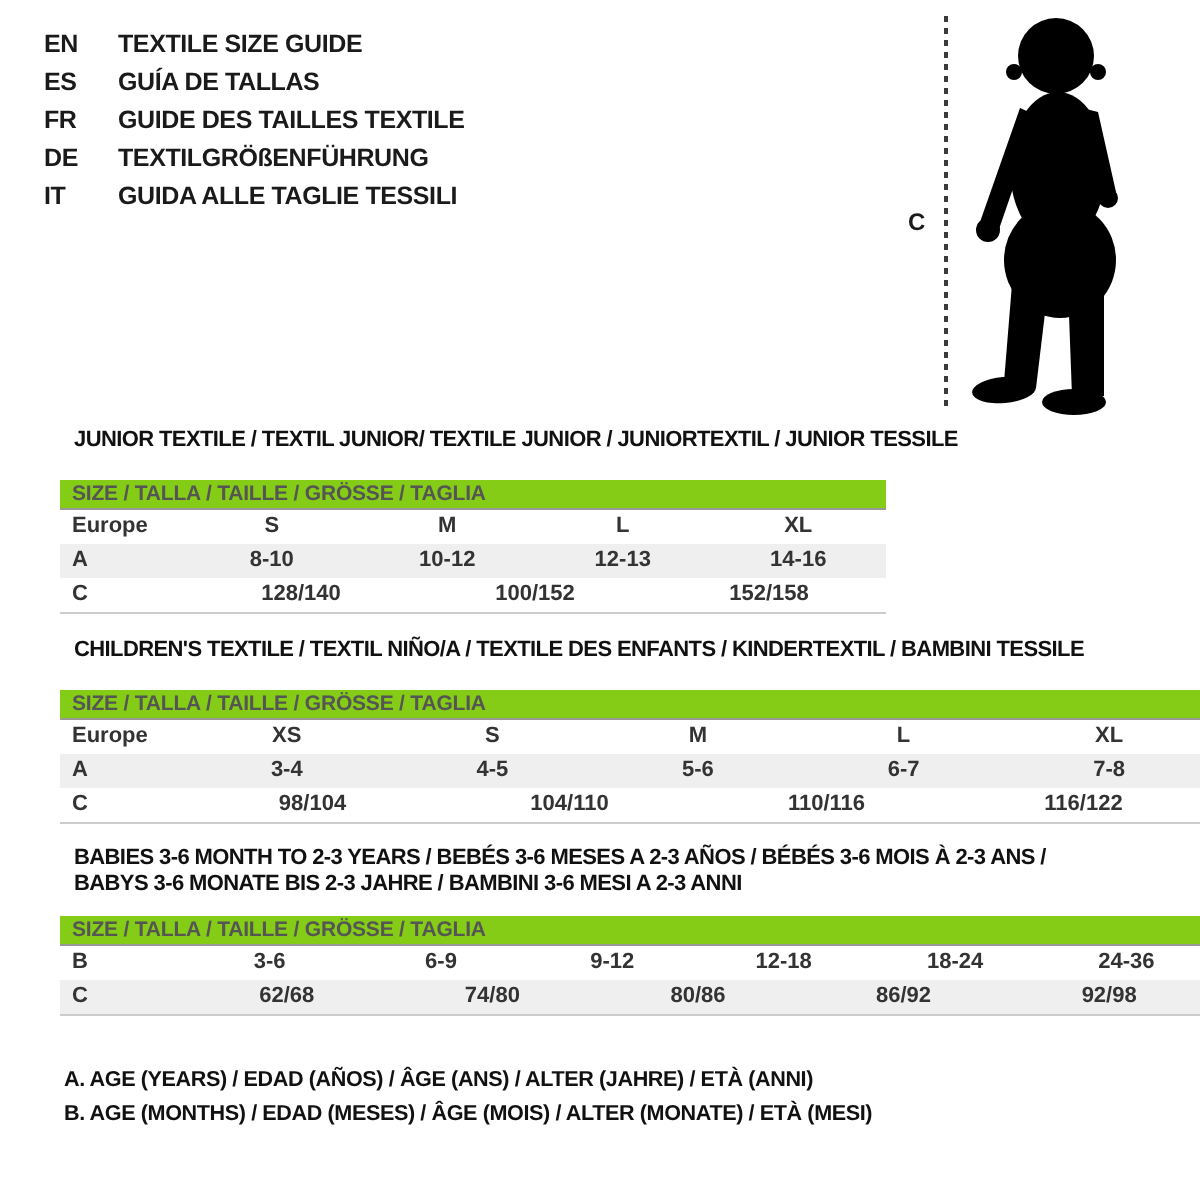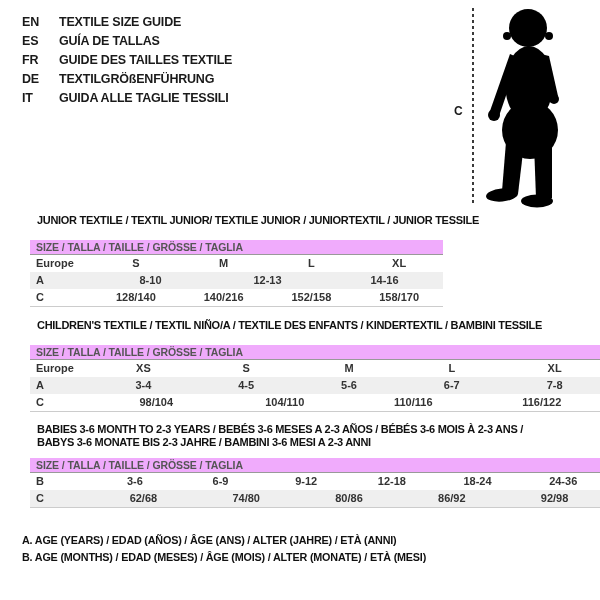--- a/index.html
+++ b/index.html
@@ -22,34 +22,34 @@
   .measure-label { position:absolute; left:454px; top:104px;
     font-weight:bold; font-size:12px; }
   .baby-svg { position:absolute; left:479px; top:4px; width:118px; height:205px; }
   
   .table-block { position:absolute; left:14px;margin-left:16px; }
   #t0 { top:214px; width:413px; }
   #t1 { top:319px; width:576px; }
   #t2 { top:423px; width:576px; }
   .t-title { font-weight:bold; font-size:11px; letter-spacing:-0.3px;
              line-height:13px; padding-left:7px; white-space:nowrap; color:#111; }
-  .size-bar { height:15px; line-height:15px; background:#f0abfc;
+  .size-bar { height:15px; line-height:15px; background:#84cc16;
               border-bottom:1px solid #999; color:#555; font-size:10.5px;
               font-weight:bold; letter-spacing:-0.1px; padding-left:6px; }
   #t0 .size-bar, #t1 .size-bar { margin-top:13px; }
   #t2 .size-bar { margin-top:9px; }
   .tbody { border-bottom:1px solid #ccc; }
   .trow { display:flex; height:17px; line-height:17px; font-size:11px; color:#333;font-weight:bold; }
   .trow:nth-child(even) { background:#efefef; }
   .cell { flex:1; text-align:center; }
   .cell.label { flex:0 0 62px; text-align:left; padding-left:6px; }
   
   .footnotes { position:absolute; left:22px; top:532px; }
   .fn { height:17px; line-height:17px; font-weight:bold; font-size:10.8px;
-        letter-spacing:-0.2px; color:#111; white-space:nowrap; }
+        letter-spacing:-0.2px; color:#111; white-space:nowrap;margin-left:10px; }
 </style>
 </head>
 <body>
 
 <div class="lang-list">
   <div class="lang-row">
     <span class="lang-code">EN</span>
     <span>TEXTILE SIZE GUIDE</span>
   </div>
   <div class="lang-row">
@@ -97,29 +97,29 @@
       <div class="trow">
         <div class="cell label">Europe</div>
         <div class="cell">S</div>
         <div class="cell">M</div>
         <div class="cell">L</div>
         <div class="cell">XL</div>
       </div>
       <div class="trow">
         <div class="cell label">A</div>
         <div class="cell">8-10</div>
+        <div class="cell">10-12</div>
         <div class="cell">12-13</div>
         <div class="cell">14-16</div>
       </div>
       <div class="trow">
         <div class="cell label">C</div>
         <div class="cell">128/140</div>
-        <div class="cell">140/216</div>
+        <div class="cell">100/152</div>
         <div class="cell">152/158</div>
-        <div class="cell">158/170</div>
       </div>
     </div>
 </div>
 
 <div class="table-block" id="t1">
   <div class="t-title">CHILDREN'S TEXTILE / TEXTIL NIÑO/A / TEXTILE DES ENFANTS / KINDERTEXTIL / BAMBINI TESSILE</div>
   <div class="size-bar">SIZE / TALLA / TAILLE / GRÖSSE / TAGLIA</div>
   <div class="tbody">
       <div class="trow">
         <div class="cell label">Europe</div>

